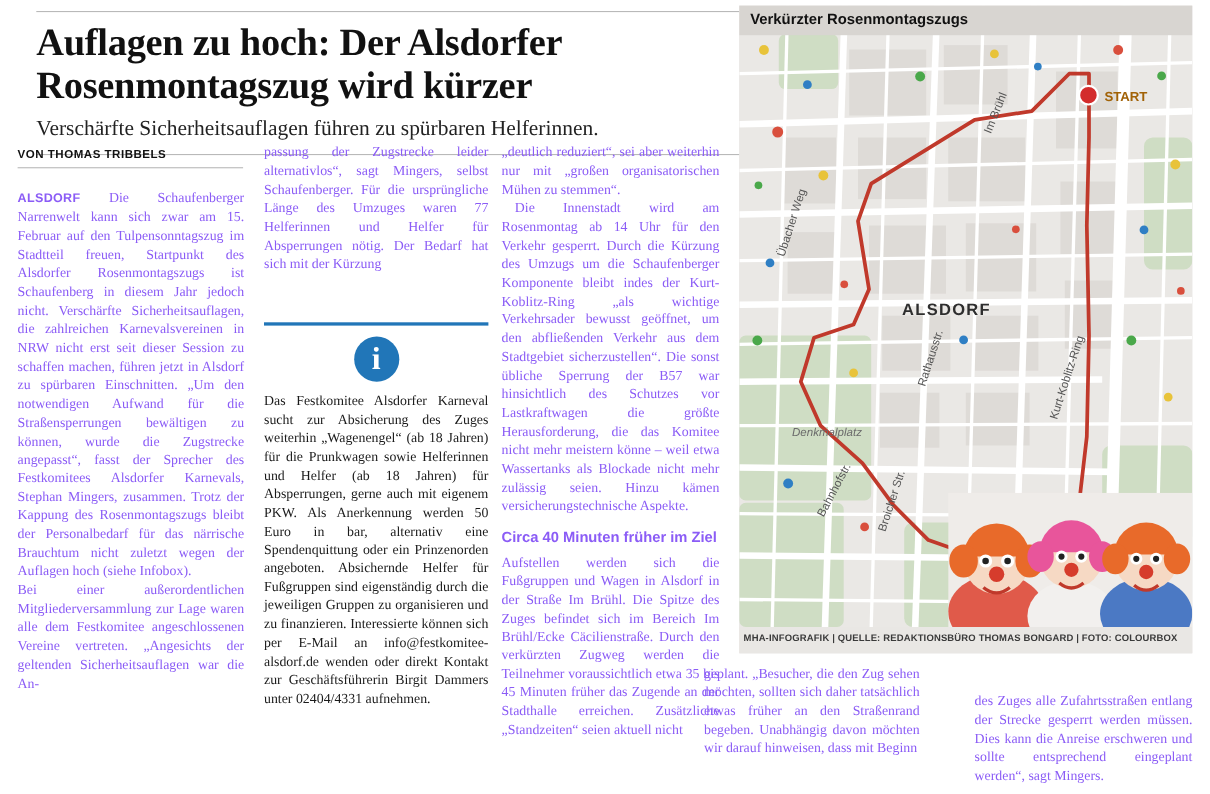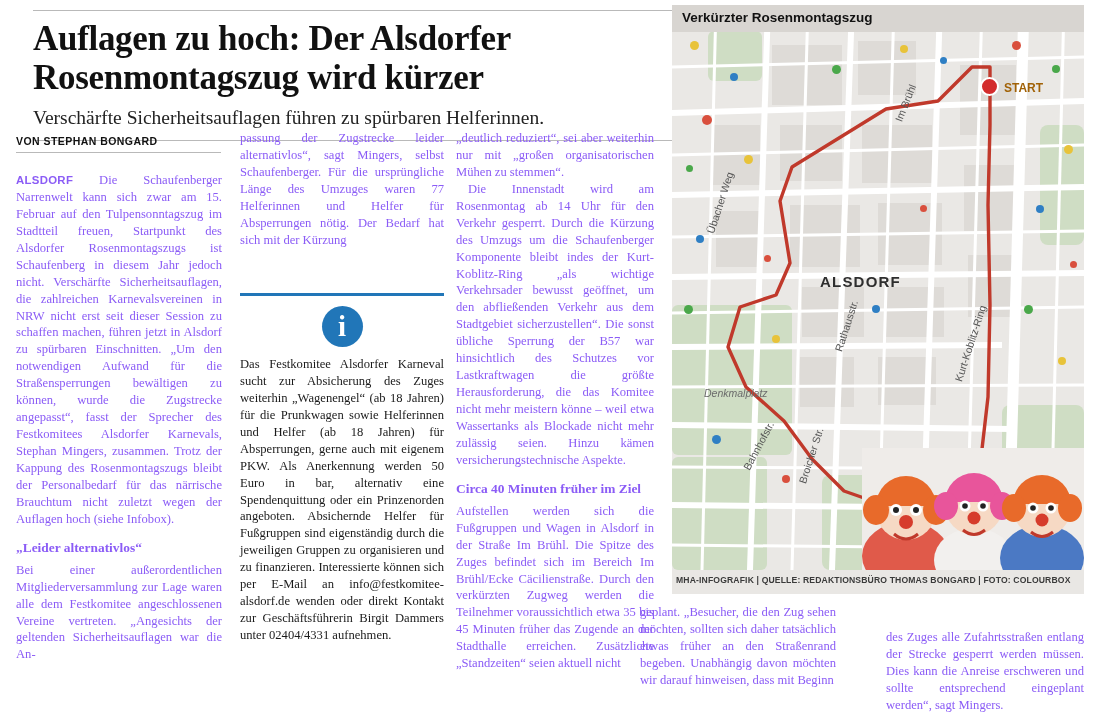--- a/index.html
+++ b/index.html
@@ -82,21 +82,21 @@
   .col4 { left: 640px; top: 604px; width: 196px; }
   .col5 { left: 886px; top: 604px; width: 198px; margin-top: 25px; }
 
   .lead-city {
     font-family: "Liberation Sans", sans-serif;
     font-weight: bold;
     font-size: 11.4px;
     letter-spacing: 0.3px;
   }
   .subhead-bold {
-    font-family: Liberation Serif, serif;
+    font-family: Liberation Sans, sans-serif;
     font-weight: bold;
     font-size: 13.4px;
     display: block;
     margin: 11px 0 5px 0;
     text-align: left;
   }
 
   
   .infobox {
     position: absolute;
@@ -220,26 +220,25 @@
 
 <div id="page">
 
   <div class="headline-wrap">
     <hr class="hr-rule" style="margin-bottom:8px">
     <h1 class="headline">Auflagen zu hoch: Der Alsdorfer Rosenmontagszug wird kürzer</h1>
     <p class="subheadline">Verschärfte Sicherheitsauflagen führen zu spürbaren Helferinnen.</p>
     <hr class="hr-rule" style="margin-top:10px">
   </div>
 
-  <div class="byline">VON STEPHAN BONGARD</div>
+  <div class="byline">VON THOMAS TRIBBELS</div>
   <div class="byline-rule"></div>
 
   <div class="col col1">
     <p><span class="lead-city">ALSDORF</span><span> Die Schaufenberger Narrenwelt kann sich zwar am 15. Februar auf den Tulpensonntagszug im Stadtteil freuen, Startpunkt des Alsdorfer Rosenmontagszugs ist Schaufenberg in diesem Jahr jedoch nicht. Verschärfte Sicherheitsauflagen, die zahlreichen Karnevalsvereinen in NRW nicht erst seit dieser Session zu schaffen machen, führen jetzt in Alsdorf zu spürbaren Einschnitten. „Um den notwendigen Aufwand für die Straßensperrungen bewältigen zu können, wurde die Zugstrecke angepasst“, fasst der Sprecher des Festkomitees Alsdorfer Karnevals, Stephan Mingers, zusammen. Trotz der Kappung des Rosenmontagszugs bleibt der Personalbedarf für das närrische Brauchtum nicht zuletzt wegen der Auflagen hoch (siehe Infobox).</span></p>
-    <span class="subhead-bold">„Leider alternativlos“</span>
     <p>Bei einer außerordentlichen Mitgliederversammlung zur Lage waren alle dem Festkomitee angeschlossenen Vereine vertreten. „Angesichts der geltenden Sicherheitsauflagen war die An-</p>
   </div>
 
   <div class="col col2">
     <p>passung der Zugstrecke leider alternativlos“, sagt Mingers, selbst Schaufenberger. Für die ursprüngliche Länge des Umzuges waren 77 Helferinnen und Helfer für Absperrungen nötig. Der Bedarf hat sich mit der Kürzung</p>
   </div>
 
   <div class="infobox">
     <div class="infobox-rule"></div>
     <div class="info-icon">i</div>
@@ -322,32 +321,32 @@
 
       <path d="M352,0 L336,565" stroke="#ffffff" stroke-width="11" fill="none"></path>
 
       <path d="M318,62 L300,62 L266,96 L214,104 L120,162 L108,196 L118,258
                L104,290 L68,302 L56,342 L74,382 L112,416 L140,454
                L172,486 L212,500 L246,494 L288,472 L310,444 L316,392
                L318,300 L316,200 L318,120 Z" fill="none" stroke="#c0392b" stroke-width="3.4" stroke-linejoin="round" stroke-linecap="round"></path>
     </svg>
 
     <div class="map-title-bar"></div>
-    <div class="map-title">Verkürzter Rosenmontagszug</div>
+    <div class="map-title">Verkürzter Rosenmontagszugs</div>
 
     <div class="start-dot" style="left:308px; top:72px;"></div>
     <div class="start-badge" style="left:332px; top:76px;">START</div>
 
     <div class="map-label lbl-alsdorf" style="left:148px; top:268px;">ALSDORF</div>
 
     <div class="map-label lbl-street" style="left:226px; top:110px; transform:rotate(-68deg); transform-origin:left center;">Im Brühl</div>
     <div class="map-label lbl-street" style="left:38px; top:222px; transform:rotate(-72deg); transform-origin:left center;">Übacher Weg</div>
     <div class="map-label lbl-street" style="left:166px; top:340px; transform:rotate(-72deg); transform-origin:left center;">Rathausstr.</div>
     <div class="map-label lbl-street" style="left:286px; top:370px; transform:rotate(-72deg); transform-origin:left center;">Kurt-Koblitz-Ring</div>
-    <div class="map-label lbl-street" style="left:32px; top:382px; font-style:italic; color:#6b6b6b;">Denkmalplatz</div>
+    <div class="map-label lbl-street" style="left:48px; top:382px; font-style:italic; color:#6b6b6b;">Denkmalplatz</div>
     <div class="map-label lbl-street" style="left:74px; top:458px; transform:rotate(-62deg); transform-origin:left center;">Bahnhofstr.</div>
     <div class="map-label lbl-street" style="left:130px; top:472px; transform:rotate(-72deg); transform-origin:left center;">Broicher Str.</div>
 
     <div class="dot" style="left:18px;  top:36px;  width:9px;  height:9px;  background:#e8c33a;"></div>
     <div class="dot" style="left:58px;  top:68px;  width:8px;  height:8px;  background:#2f7fc4;"></div>
     <div class="dot" style="left:30px;  top:110px; width:10px; height:10px; background:#d94f3d;"></div>
     <div class="dot" style="left:14px;  top:160px; width:7px;  height:7px;  background:#4aa84a;"></div>
     <div class="dot" style="left:72px;  top:150px; width:9px;  height:9px;  background:#e8c33a;"></div>
     <div class="dot" style="left:24px;  top:230px; width:8px;  height:8px;  background:#2f7fc4;"></div>
     <div class="dot" style="left:92px;  top:250px; width:7px;  height:7px;  background:#d94f3d;"></div>

